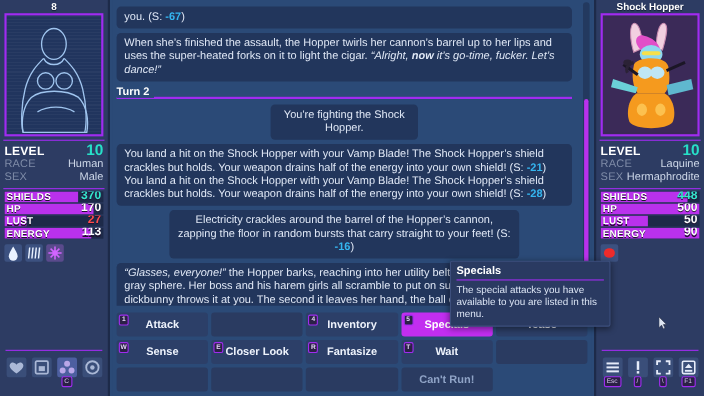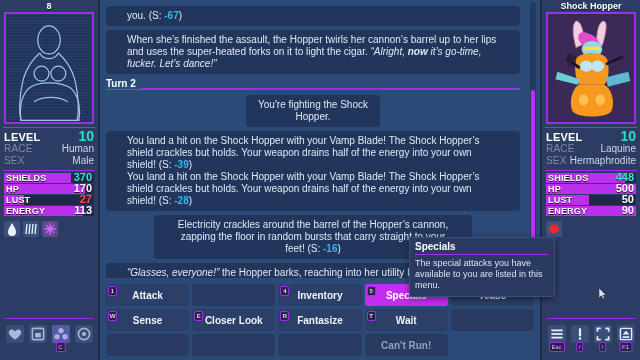--- a/index.html
+++ b/index.html
@@ -97,21 +97,21 @@
   .main{
     position:absolute; left:102px; right:102px; top:0; bottom:0;
     background:#2b4a77;
   }
   .log{
     position:absolute; left:0; right:14px; top:0; height:278px;
     padding:2px 4px 0 4px; overflow:hidden;
   }
   .bubble{
     background:#22365c; border-radius:4px;
-    padding:4px 21px; margin:4px 0;
+    padding:4px 7px; margin:4px 0;
     line-height:12px; font-size:10px; color:#e0e8f6;
   }
   .bubble.center{ text-align:center; }
   .bubble.narrow{ margin-left:48px; margin-right:48px; }
   .bubble.banner{ margin-left:140px; margin-right:140px; padding:4px 8px; }
   .bubble em{ font-style:italic; }
   .bubble b{ font-weight:bold; }
   .n{ color:#35b6f0; font-weight:bold; }
 
   .turn-head{ position:relative; margin:4px 0 2px; height:13px; }
@@ -421,21 +421,21 @@
     </div>
 
     <div class="turn-head">
       <span class="t">Turn 2</span>
       <span class="ln"></span>
     </div>
 
     <div class="bubble center banner">You're fighting the Shock Hopper.</div>
 
     <div class="bubble">
-      <div>You land a hit on the Shock Hopper with your Vamp Blade! The Shock Hopper’s shield crackles but holds. Your weapon drains half of the energy into your own shield! (S: <span class="n">-39</span>)</div>
+      <div>You land a hit on the Shock Hopper with your Vamp Blade! The Shock Hopper’s shield crackles but holds. Your weapon drains half of the energy into your own shield! (S: <span class="n">-21</span>)</div>
       <div>You land a hit on the Shock Hopper with your Vamp Blade! The Shock Hopper’s shield crackles but holds. Your weapon drains half of the energy into your own shield! (S: <span class="n">-28</span>)</div>
     </div>
 
     <div class="bubble center narrow">
       <span>Electricity crackles around the barrel of the Hopper’s cannon, zapping the floor in random bursts that carry straight to your feet! (S: <span class="n">-16</span>)</span>
     </div>
 
     <div class="bubble">
       <div><em>“Glasses, everyone!”</em> the Hopper barks, reaching into her utility belt and whipping out a gray sphere. Her boss and his harem girls all scramble to put on sunglasses before the dickbunny throws it at you. The second it leaves her hand, the ball erupts in a blinding display of pyrotechnics and lasers, scatter-shooting beams of light every which-way! Literally blinding, in this case. You struggle to cover your eyes, but to no avail! </div>
 

